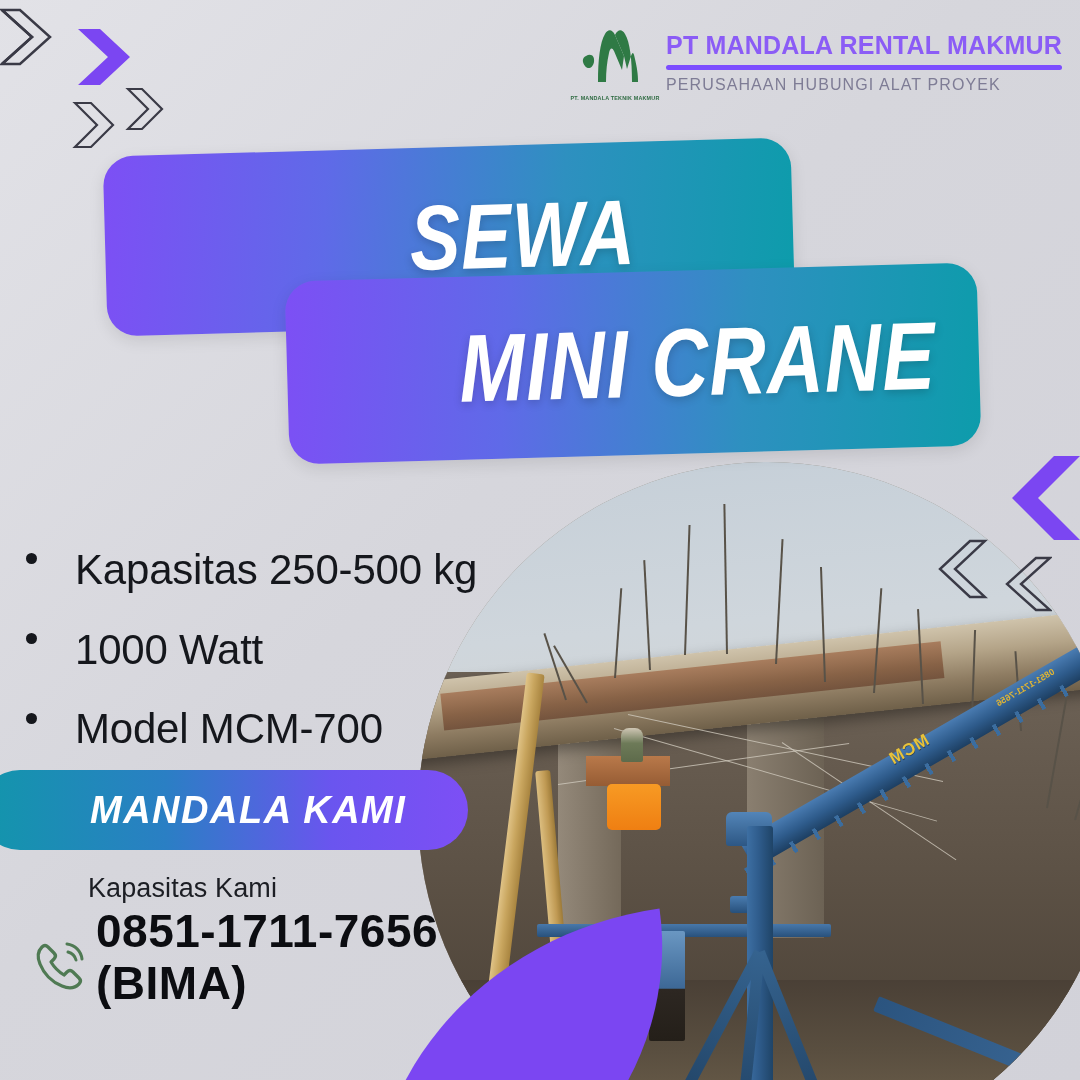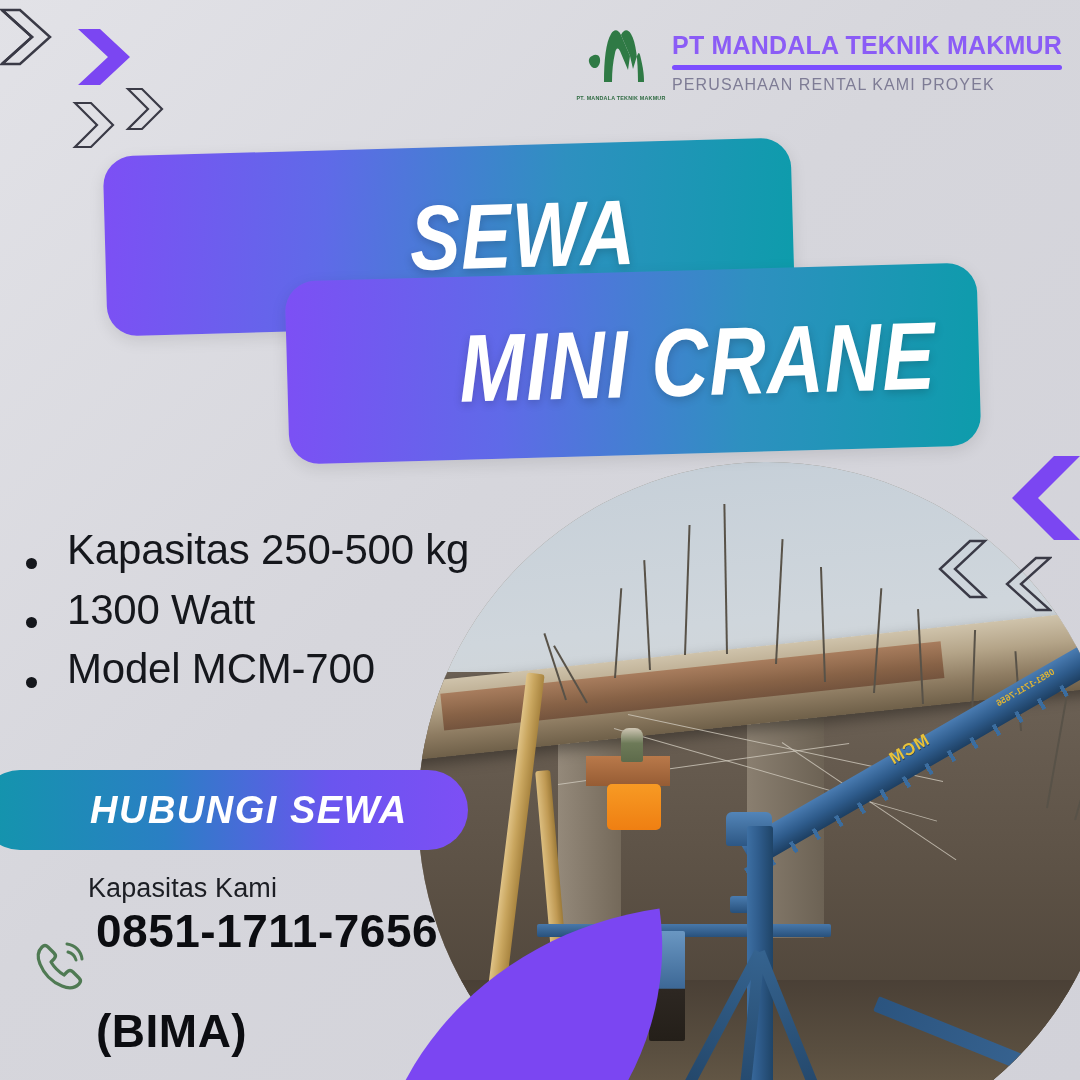--- a/index.html
+++ b/index.html
@@ -244,25 +244,26 @@
   }
   .banner-1 .banner-text { margin-left:280px; }
   .banner-2 .banner-text { margin-left:120px; font-size:96px; }
 
   
   .features {
     position:absolute; left:26px; top:520px;
     z-index:6; list-style:none;
   }
   .features li {
-    display:flex; align-items:flex-end; gap:30px;
+    display:flex; align-items:center; gap:38px;
     font:300 42px/1.42 "Liberation Sans", sans-serif;
     color:#15171c;
     letter-spacing:-.2px;
     white-space:nowrap;
+    margin-top:20px;
   }
   .bullet-dot {
     flex:0 0 auto; width:11px; height:11px;
     border-radius:50%; background:#15171c;
     transform:translateY(-11px);
   }
 
   
   .pill {
     position:absolute; left:-20px; top:770px;
@@ -289,21 +290,21 @@
   .contact-label {
     font:300 27px/1.2 "Liberation Sans", sans-serif;
     color:#1c1e24; margin:0 0 2px 60px; letter-spacing:.1px;
   }
   .contact-number {
     font:700 46px/1.12 "Liberation Sans", sans-serif;
     color:#0c0d11; letter-spacing:.5px; white-space:nowrap;
   }
   .contact-name {
     font:700 46px/1.12 "Liberation Sans", sans-serif;
-    color:#0c0d11; letter-spacing:.5px;margin-top:48px;
+    color:#0c0d11; letter-spacing:.5px;
   }
 
   
   .chev { position:absolute; z-index:4; }
   .chev svg { display:block; }
 </style>
 </head>
 <body>
 
 <div id="poster">
@@ -411,50 +412,50 @@
   <div class="brand">
     <div class="brand-logo">
       <svg width="74" height="60" viewBox="0 0 74 60">
         <path d="M20 56 C20 34 22 16 27 8 C30 3 34 3 37 9 L46 30 L44 44 L36 25 C34 21 32 22 31 27 C29 36 28 45 28 56 Z" fill="#2f7a45"></path>
         <path d="M54 56 C54 34 52 16 47 8 C44 3 40 3 37 9 L46 30 L49 43 L53 30 C55 24 56 28 57 33 C59 42 60 48 60 56 Z" fill="#2f7a45"></path>
         <path d="M8 30 C13 27 17 30 16 36 C15 42 10 44 7 40 C4 36 4 32 8 30 Z" fill="#2f7a45"></path>
       </svg>
       <div class="logo-caption">PT. MANDALA TEKNIK MAKMUR</div>
     </div>
     <div class="brand-text">
-      <div class="brand-name">PT MANDALA TEKNIK MAKMUR</div>
+      <div class="brand-name">PT MANDALA RENTAL MAKMUR</div>
       <div class="brand-rule"></div>
-      <div class="brand-tagline">PERUSAHAAN RENTAL KAMI PROYEK</div>
+      <div class="brand-tagline">PERUSAHAAN HUBUNGI ALAT PROYEK</div>
     </div>
   </div>
 
   <div class="banner banner-1">
     <div class="banner-text">SEWA</div>
   </div>
   <div class="banner banner-2">
     <div class="banner-text">MINI CRANE</div>
   </div>
 
   <ul class="features">
     <li>
       <span class="bullet-dot"></span>
       <span>Kapasitas 250-500 kg</span>
     </li>
     <li>
       <span class="bullet-dot"></span>
-      <span>1300 Watt</span>
+      <span>1000 Watt</span>
     </li>
     <li>
       <span class="bullet-dot"></span>
       <span>Model MCM-700</span>
     </li>
   </ul>
 
   <div class="pill">
-    <div class="pill-text">HUBUNGI SEWA</div>
+    <div class="pill-text">MANDALA KAMI</div>
   </div>
 
   <div class="contact">
     <div class="contact-label">Kapasitas Kami</div>
     <div class="contact-row">
       <span class="phone-icon">
         <svg width="60" height="60" viewBox="0 0 60 60">
           <path d="M14 11 C10 15 9 21 12 28 C16 38 24 46 34 50 C41 53 47 52 51 48 C53 46 53 44 51 42 L45 36 C43 34 41 34 39 36 L36 39 C31 36 26 31 23 26 L26 23 C28 21 28 19 26 17 L20 11 C18 9 16 9 14 11 Z" fill="none" stroke="#4f7a53" stroke-width="3.2" stroke-linejoin="round"></path>
           <path d="M40 16 C44 17 47 20 48 24" fill="none" stroke="#4f7a53" stroke-width="3" stroke-linecap="round"></path>
           <path d="M39 8 C47 9 53 15 54 23" fill="none" stroke="#4f7a53" stroke-width="3" stroke-linecap="round"></path>

